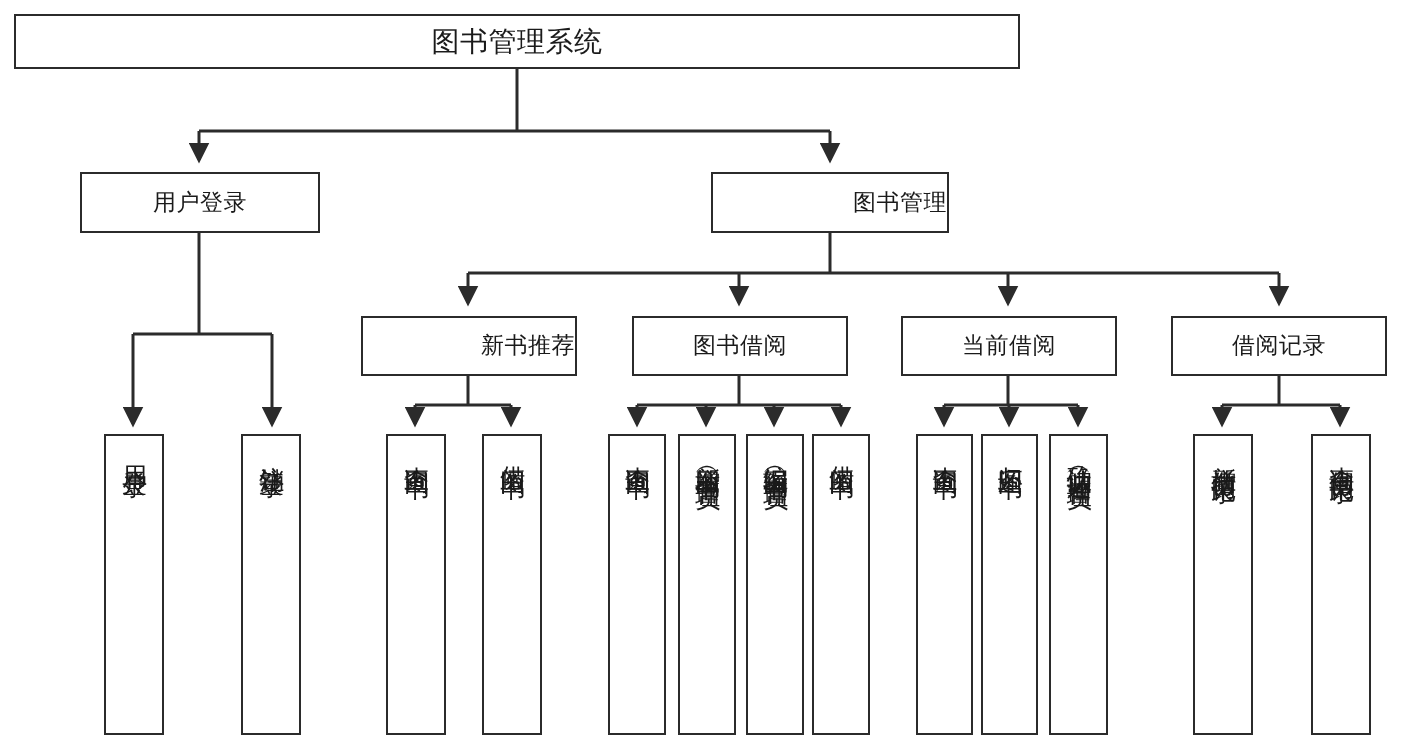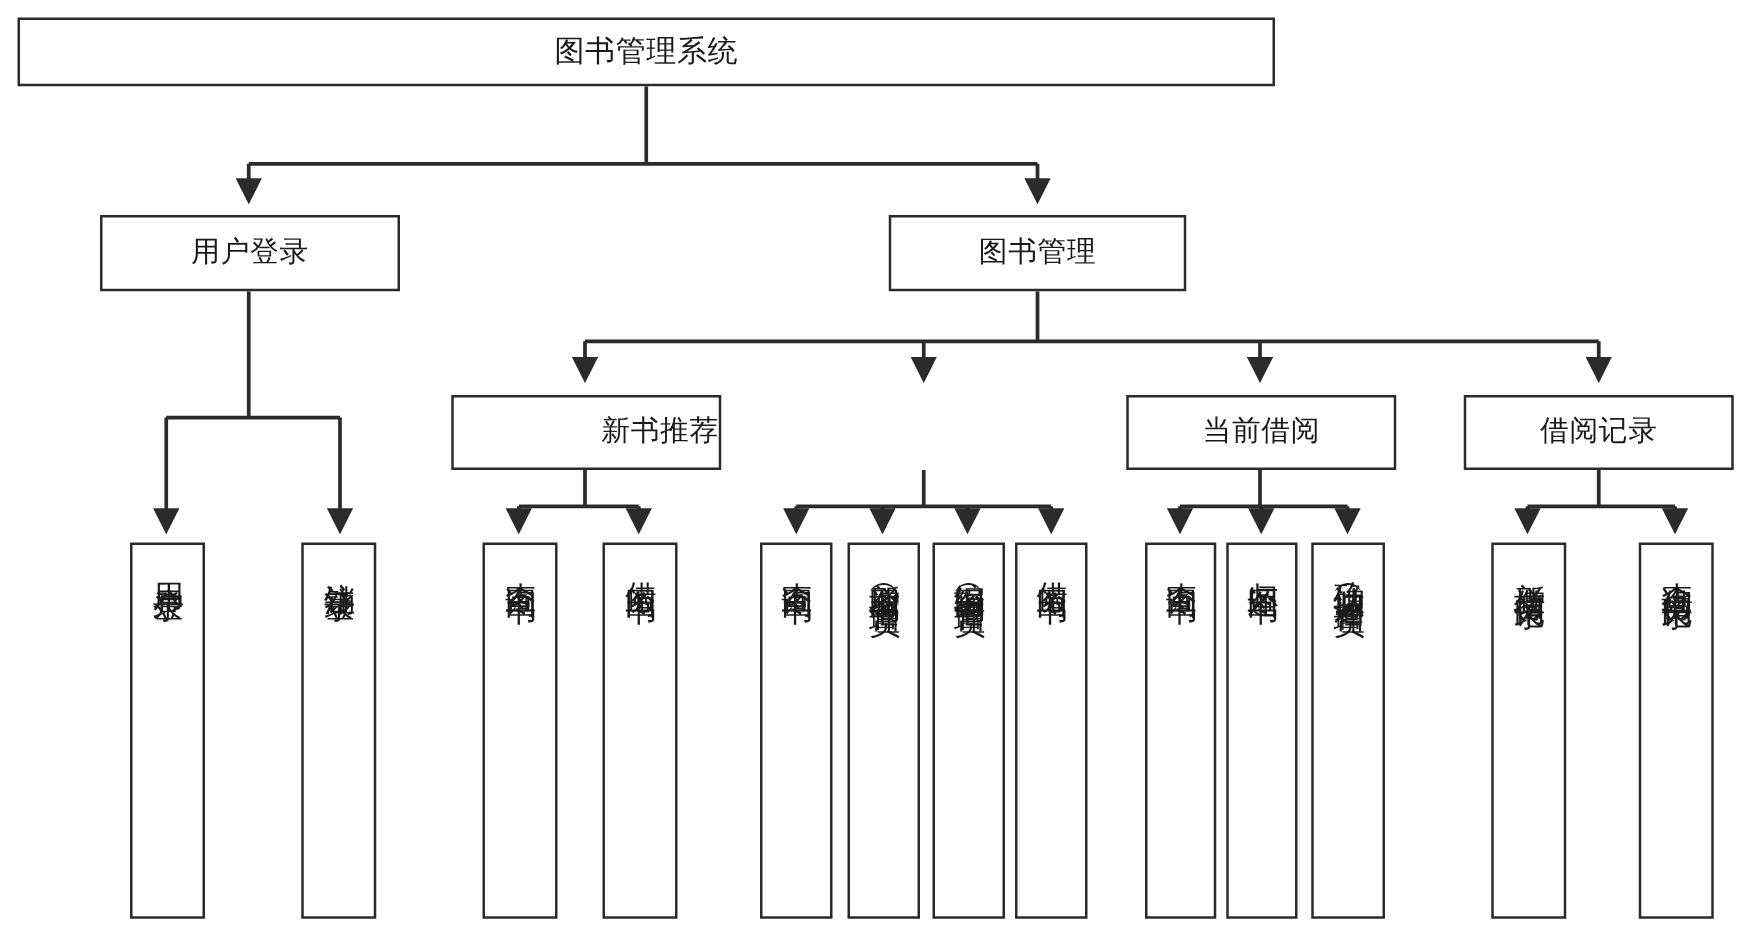--- a/index.html
+++ b/index.html
@@ -41,21 +41,21 @@
     display: block;
     text-align: center;
     line-height: 1.18;
     letter-spacing: 0.5px;
   }
   
   .node.horiz .label {
     font-size: 23px;
   }
   .node.root .label {
-    font-size: 24px;
+    font-size: 28px;
   }
   
   .node.vert {
     align-items: flex-start;
     justify-content: center;
     padding-top: 10px;
   }
   .node.vert .label {
     writing-mode: vertical-rl;
     text-orientation: upright;
@@ -133,27 +133,30 @@
     </g>
   </svg>
 
   <div class="node horiz root" style="left:14px; top:14px; width:1006px; height:55px;">
     <span class="label">图书管理系统</span>
   </div>
 
   <div class="node horiz" style="left:80px; top:172px; width:240px; height:61px;">
     <span class="label">用户登录</span>
   </div>
-  <div class="node horiz" style="left:711px; top:172px; width:238px; height:61px;">
+  <div class="node horiz" style="left:711px; top:172px; width:238px; height:61px;justify-content:flex-end;">
     <span class="label">图书管理</span>
   </div>
 
   <div class="node horiz" style="left:361px; top:316px; width:216px; height:60px;justify-content:flex-end;">
     <span class="label">新书推荐</span>
   </div>
+  <div class="node horiz" style="left:632px; top:316px; width:216px; height:60px;">
+    <span class="label">图书借阅</span>
+  </div>
   <div class="node horiz" style="left:901px; top:316px; width:216px; height:60px;">
     <span class="label">当前借阅</span>
   </div>
   <div class="node horiz" style="left:1171px; top:316px; width:216px; height:60px;">
     <span class="label">借阅记录</span>
   </div>
 
   <div class="node vert" style="left:104px; top:434px; width:60px; height:301px;">
     <span class="label">用户登录</span>
   </div>

